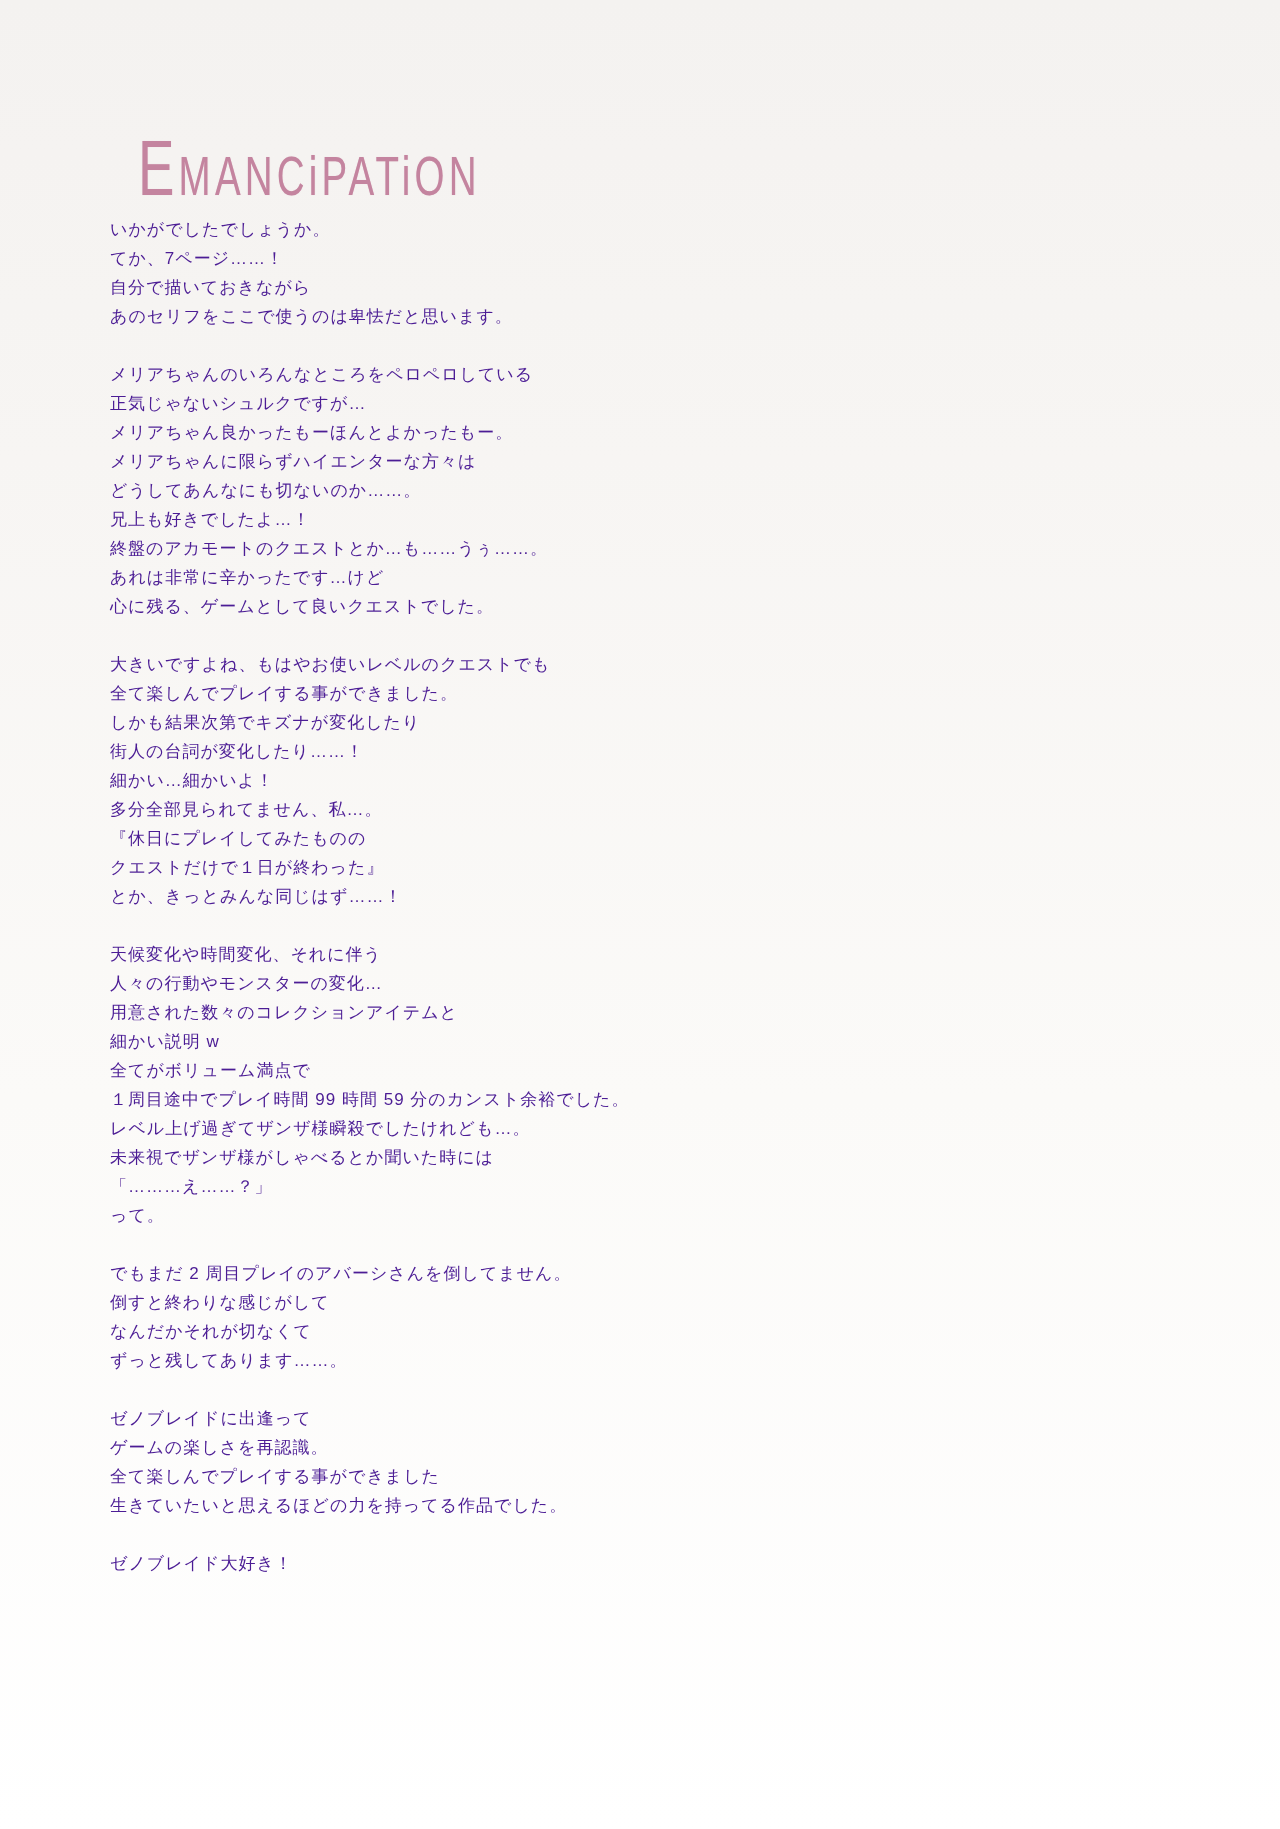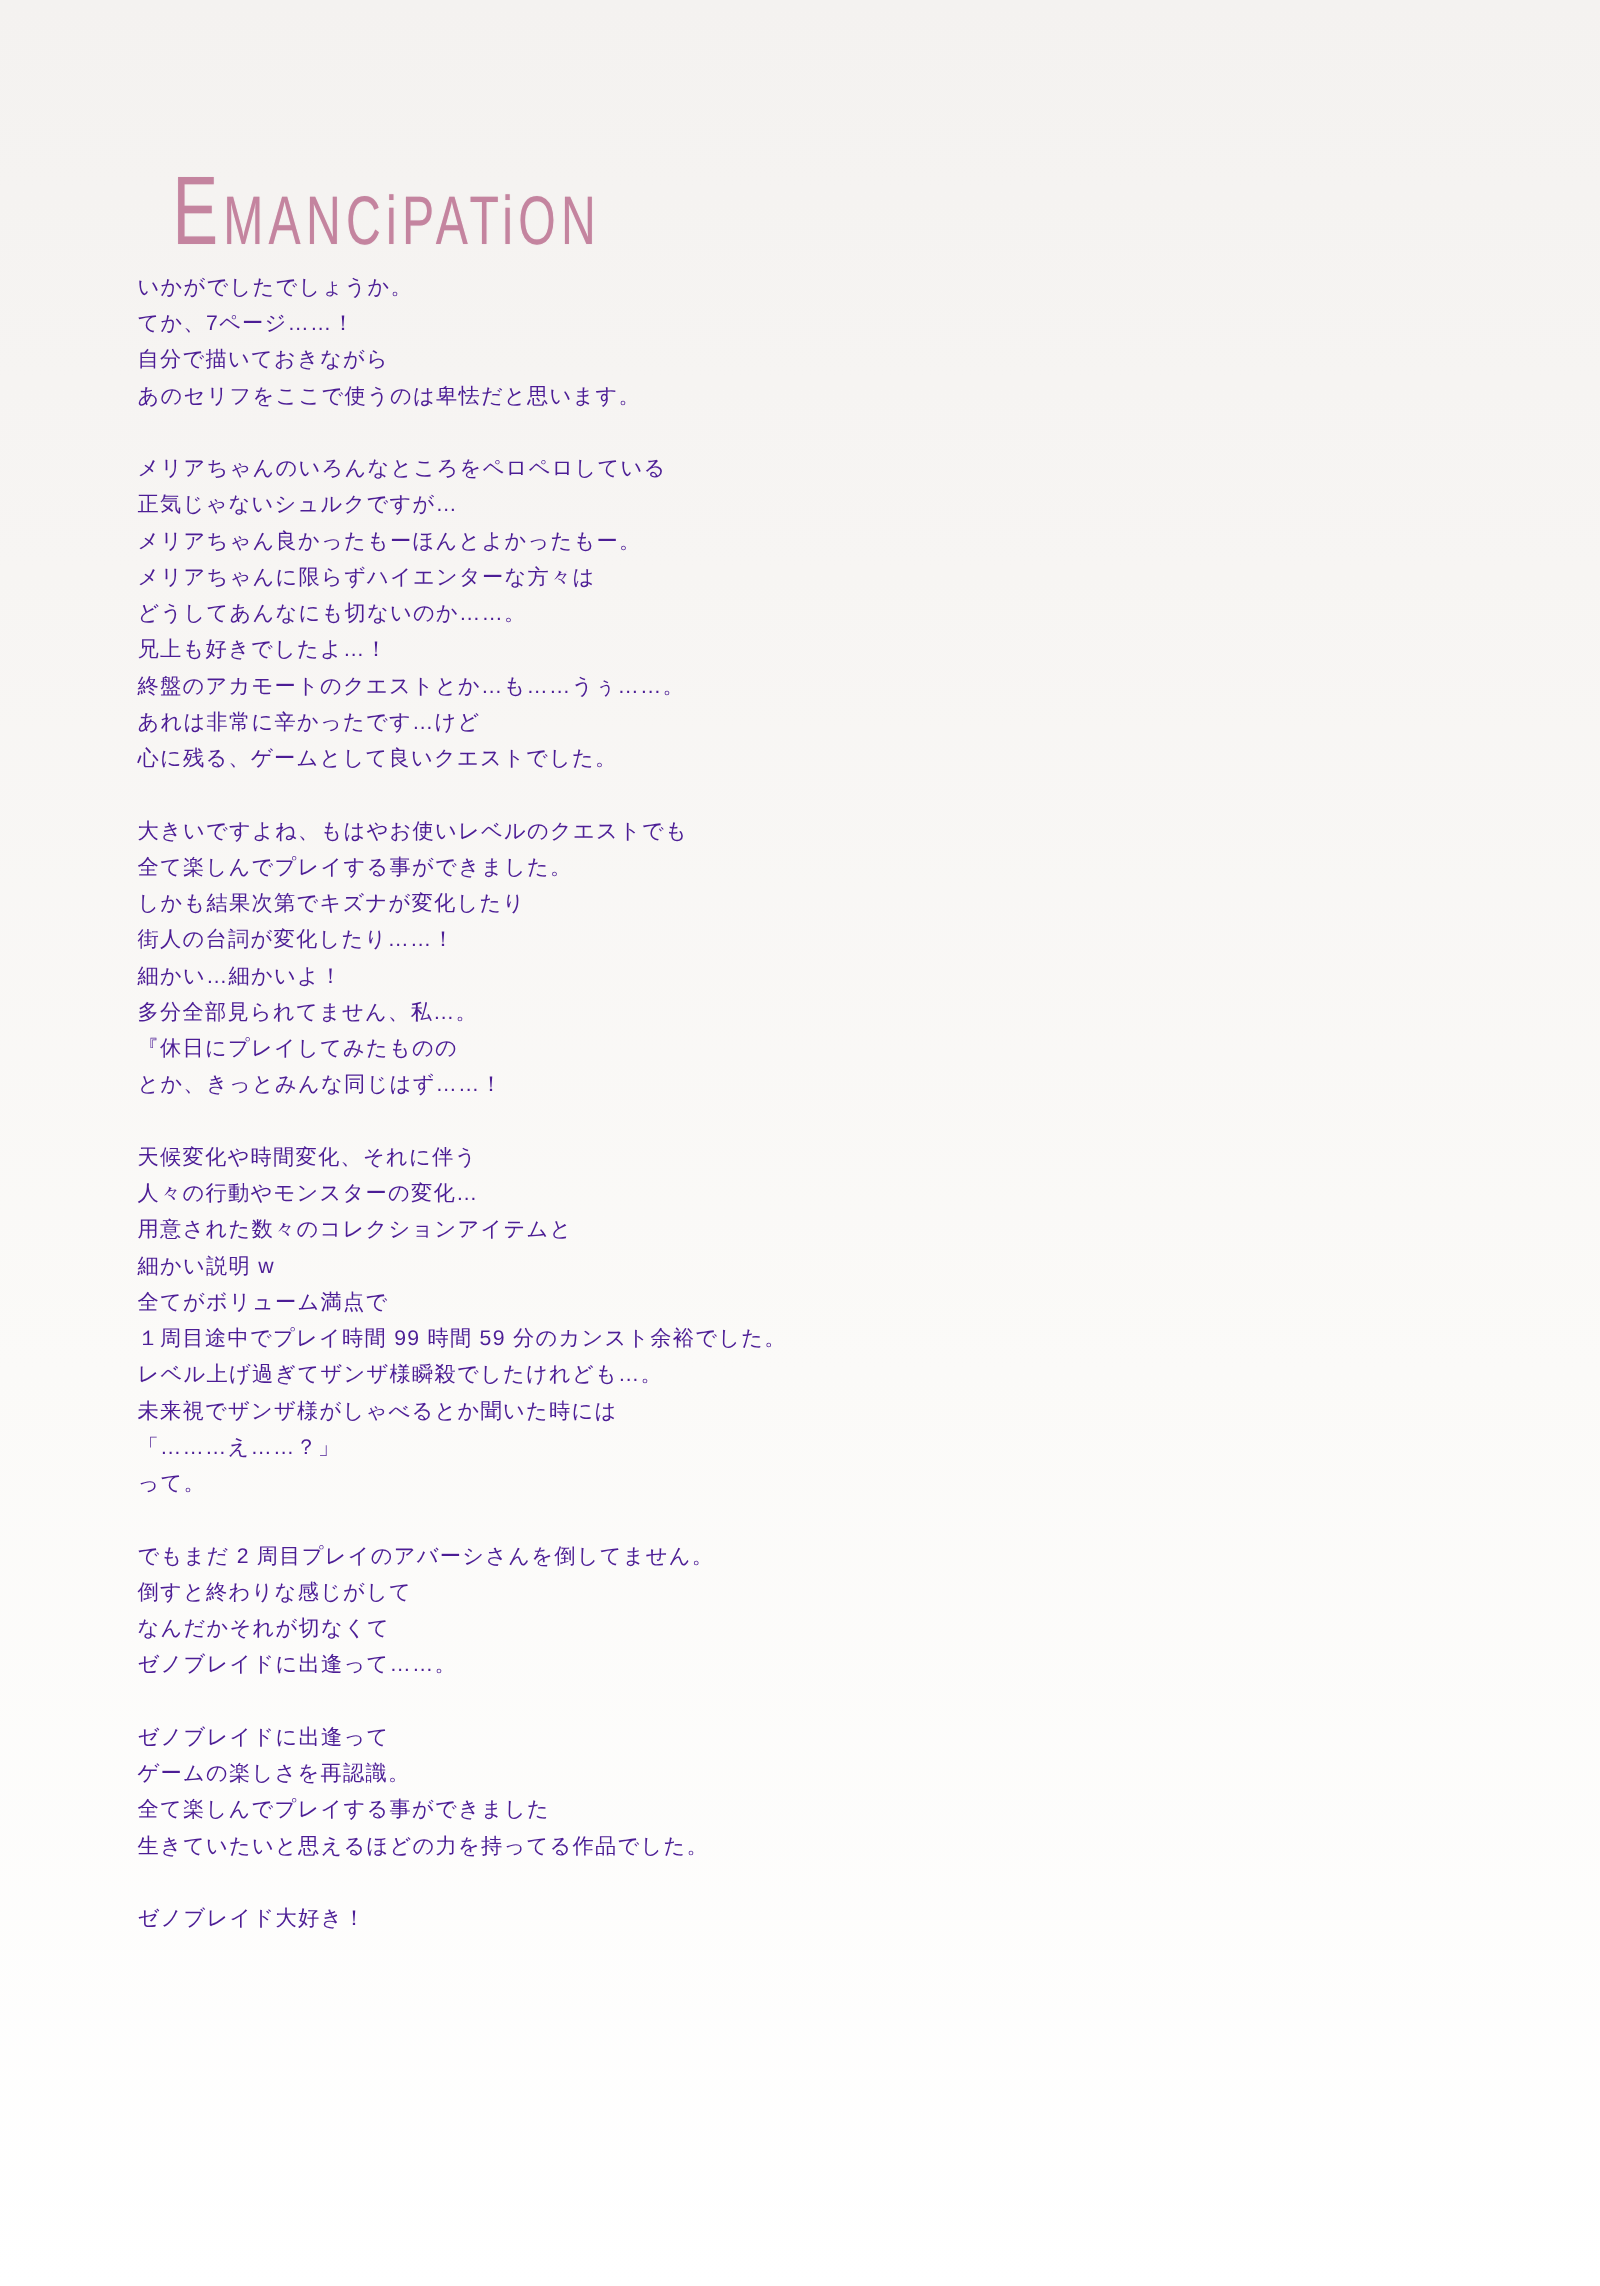--- a/index.html
+++ b/index.html
@@ -77,39 +77,40 @@
         <div class="line">心に残る、ゲームとして良いクエストでした。</div>
       </div>
       <div class="paragraph">
         <div class="line">大きいですよね、もはやお使いレベルのクエストでも</div>
         <div class="line">全て楽しんでプレイする事ができました。</div>
         <div class="line">しかも結果次第でキズナが変化したり</div>
         <div class="line">街人の台詞が変化したり……！</div>
         <div class="line">細かい…細かいよ！</div>
         <div class="line">多分全部見られてません、私…。</div>
         <div class="line">『休日にプレイしてみたものの</div>
+        <div class="line">クエストだけで１日が終わった』</div>
         <div class="line">とか、きっとみんな同じはず……！</div>
       </div>
       <div class="paragraph">
         <div class="line">天候変化や時間変化、それに伴う</div>
         <div class="line">人々の行動やモンスターの変化…</div>
         <div class="line">用意された数々のコレクションアイテムと</div>
         <div class="line">細かい説明 w</div>
         <div class="line">全てがボリューム満点で</div>
         <div class="line">１周目途中でプレイ時間 99 時間 59 分のカンスト余裕でした。</div>
         <div class="line">レベル上げ過ぎてザンザ様瞬殺でしたけれども…。</div>
         <div class="line">未来視でザンザ様がしゃべるとか聞いた時には</div>
         <div class="line">「………え……？」</div>
         <div class="line">って。</div>
       </div>
       <div class="paragraph">
         <div class="line">でもまだ 2 周目プレイのアバーシさんを倒してません。</div>
         <div class="line">倒すと終わりな感じがして</div>
         <div class="line">なんだかそれが切なくて</div>
-        <div class="line">ゼノブレイドに出逢って……。</div>
+        <div class="line">ずっと残してあります……。</div>
       </div>
       <div class="paragraph">
         <div class="line">ゼノブレイドに出逢って</div>
         <div class="line">ゲームの楽しさを再認識。</div>
         <div class="line">全て楽しんでプレイする事ができました</div>
         <div class="line">生きていたいと思えるほどの力を持ってる作品でした。</div>
       </div>
       <div class="paragraph">
         <div class="line">ゼノブレイド大好き！</div>
       </div>

